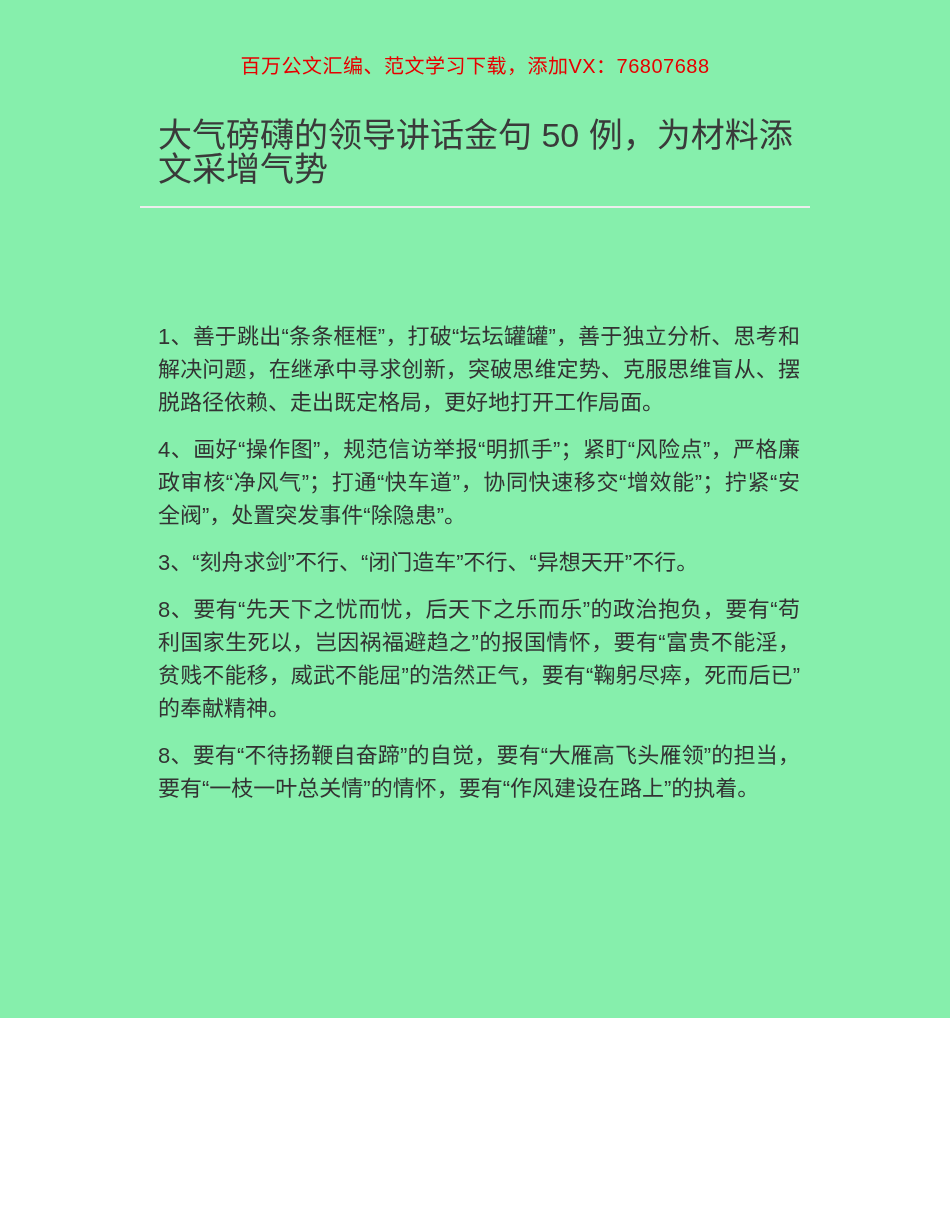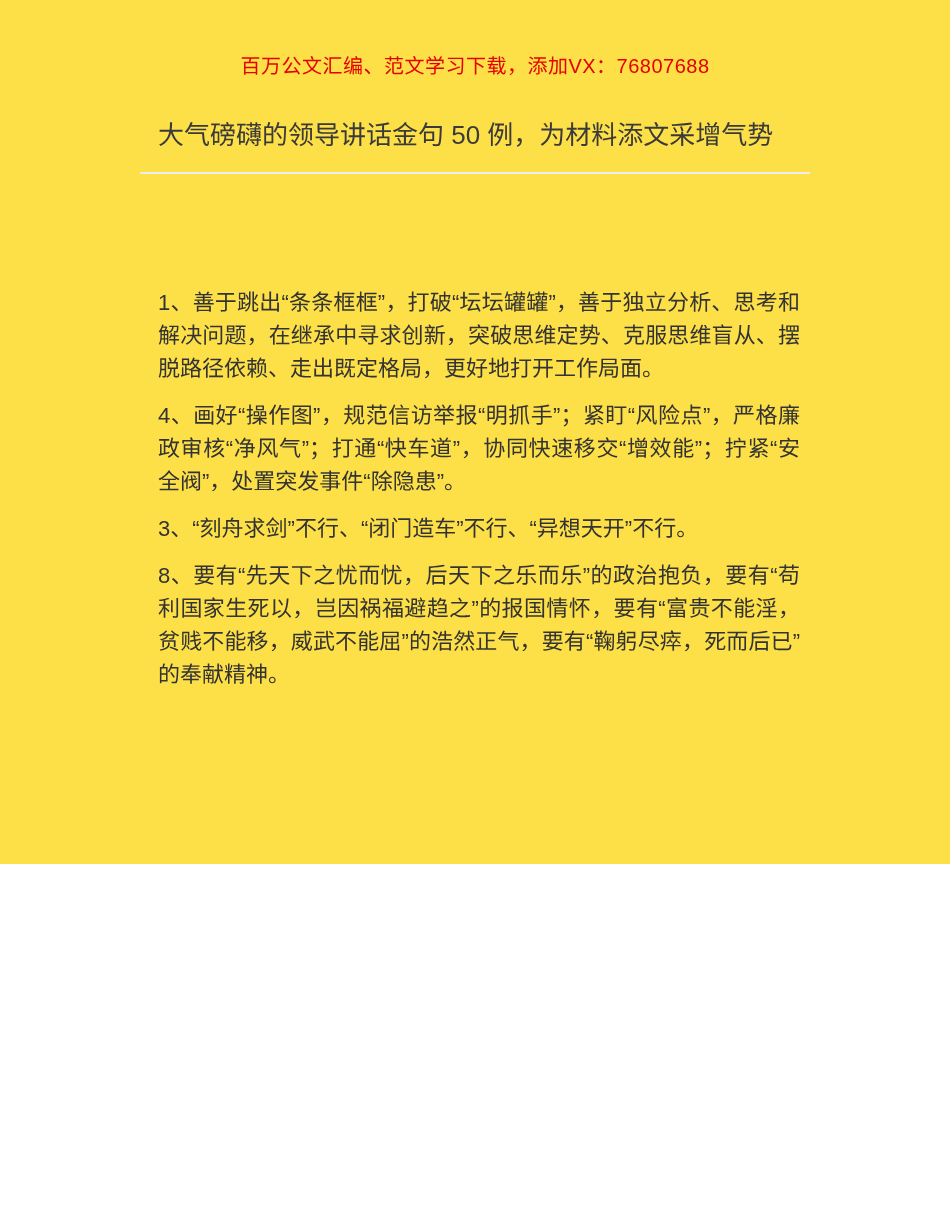--- a/index.html
+++ b/index.html
@@ -4,38 +4,38 @@
 <style>
   html, body {
     margin: 0;
     padding: 0;
     background: #ffffff;
     font-family: "Liberation Sans", "DejaVu Sans", sans-serif;
   }
   .page {
     position: relative;
     width: 950px;
-    height: 864px;
+    height: 1018px;
     margin: 0 auto;
-    background: #fde047;
+    background: #86efac;
     overflow: hidden;
   }
   .promo-banner {
     padding-top: 52px;
     text-align: center;
     font-size: 20px;
     line-height: 28px;
     color: #e60000;
     font-weight: 400;
     letter-spacing: 0.5px;
   }
   .doc-title {
     margin: 38px 0 0 158px;
     width: 642px;
-    font-size: 26px;
+    font-size: 34px;
     line-height: 34px;
     font-weight: 400;
     color: #3a3a3a;
   }
   .title-divider {
     margin: 20px 0 0 140px;
     width: 670px;
     height: 0;
     border: none;
     border-top: 2px solid #ededed;
@@ -61,15 +61,16 @@
 
   <h1 class="doc-title">大气磅礴的领导讲话金句 50 例，为材料添文采增气势</h1>
 
   <hr class="title-divider">
 
   <div class="doc-body">
     <p>1、善于跳出“条条框框”，打破“坛坛罐罐”，善于独立分析、思考和解决问题，在继承中寻求创新，突破思维定势、克服思维盲从、摆脱路径依赖、走出既定格局，更好地打开工作局面。</p>
     <p>4、画好“操作图”，规范信访举报“明抓手”；紧盯“风险点”，严格廉政审核“净风气”；打通“快车道”，协同快速移交“增效能”；拧紧“安全阀”，处置突发事件“除隐患”。</p>
     <p>3、“刻舟求剑”不行、“闭门造车”不行、“异想天开”不行。</p>
     <p>8、要有“先天下之忧而忧，后天下之乐而乐”的政治抱负，要有“苟利国家生死以，岂因祸福避趋之”的报国情怀，要有“富贵不能淫，贫贱不能移，威武不能屈”的浩然正气，要有“鞠躬尽瘁，死而后已”的奉献精神。</p>
+    <p>8、要有“不待扬鞭自奋蹄”的自觉，要有“大雁高飞头雁领”的担当，要有“一枝一叶总关情”的情怀，要有“作风建设在路上”的执着。</p>
   </div>
 
 </div>
 
 </body></html>

